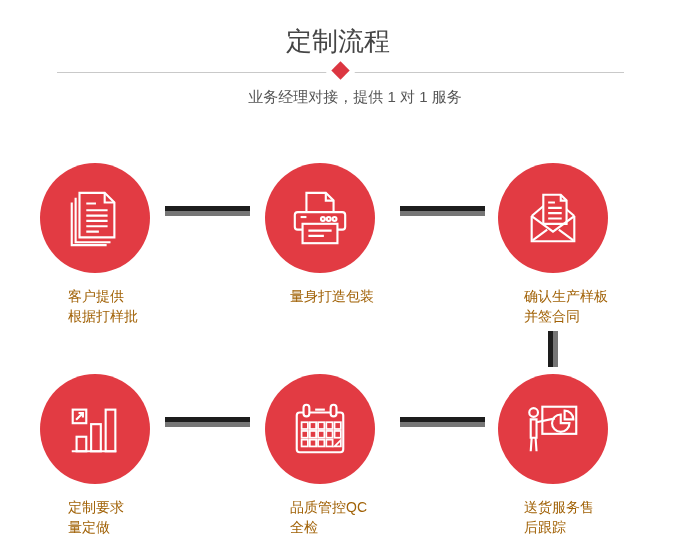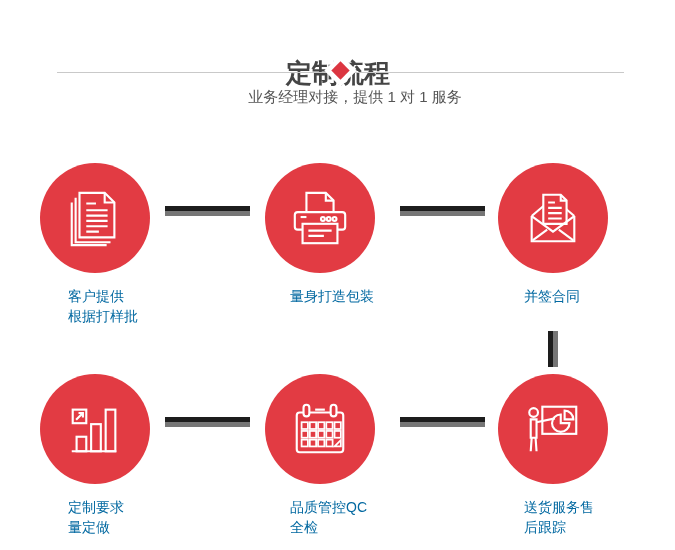--- a/index.html
+++ b/index.html
@@ -1,39 +1,39 @@
 <!DOCTYPE html>
 <html><head>
 <meta charset="utf-8">
 <style>
   html,body{margin:0;padding:0;background:#fff;}
   .canvas{position:relative;width:675px;height:550px;background:#ffffff;
           font-family:"Liberation Sans",sans-serif;overflow:hidden;}
 
   .title{position:absolute;top:24px;left:338px;transform:translateX(-50%);
-         font-size:26px;font-weight:bold;color:#454545;white-space:nowrap;margin-top:32px;}
+         font-size:26px;font-weight:normal;color:#454545;white-space:nowrap;}
   .divider{position:absolute;top:72px;left:57px;width:567px;height:1px;background:#c9c9c9;}
   .diamond{position:absolute;top:64px;left:334px;width:13px;height:13px;
            background:#dc3641;transform:rotate(45deg);box-shadow:0 0 0 5px #fff;}
   .subtitle{position:absolute;top:88px;left:355px;transform:translateX(-50%);
             font-size:15px;color:#555555;white-space:nowrap;text-align:center;}
 
   .circle{position:absolute;width:110px;height:110px;border-radius:50%;
           background:#e23b43;display:flex;align-items:center;justify-content:center;}
   .c1{left:40px;top:163px}.c2{left:265px;top:163px}.c3{left:498px;top:163px}
   .c4{left:40px;top:374px}.c5{left:265px;top:374px}.c6{left:498px;top:374px}
 
   .hconn{position:absolute;width:85px;height:10px;
          background:linear-gradient(to bottom,#1d1d1d 50%,#767676 50%);}
   .h1{left:165px;top:206px}.h2{left:400px;top:206px}
   .h3{left:165px;top:417px}.h4{left:400px;top:417px}
   .vconn{position:absolute;width:10px;height:36px;left:548px;top:331px;
          background:linear-gradient(to right,#1d1d1d 50%,#767676 50%);}
 
-  .label{position:absolute;font-size:14px;line-height:20px;color:#0369a1;}
+  .label{position:absolute;font-size:14px;line-height:20px;color:#a16207;}
   .l1{left:68px;top:286px}.l2{left:290px;top:286px}.l3{left:524px;top:286px}
   .l4{left:68px;top:497px}.l5{left:290px;top:497px}.l6{left:524px;top:497px}
 
   svg.icon{display:block;}
 </style>
 </head>
 <body>
 
 <div class="canvas">
 
@@ -134,20 +134,21 @@
   <div class="vconn"></div>
 
   <div class="label l1">
     <div>客户提供</div>
     <div>根据打样批</div>
   </div>
   <div class="label l2">
     <div>量身打造包装</div>
   </div>
   <div class="label l3">
+    <div>确认生产样板</div>
     <div>并签合同</div>
   </div>
   <div class="label l4">
     <div>定制要求</div>
     <div>量定做</div>
   </div>
   <div class="label l5">
     <div>品质管控QC</div>
     <div>全检</div>
   </div>

